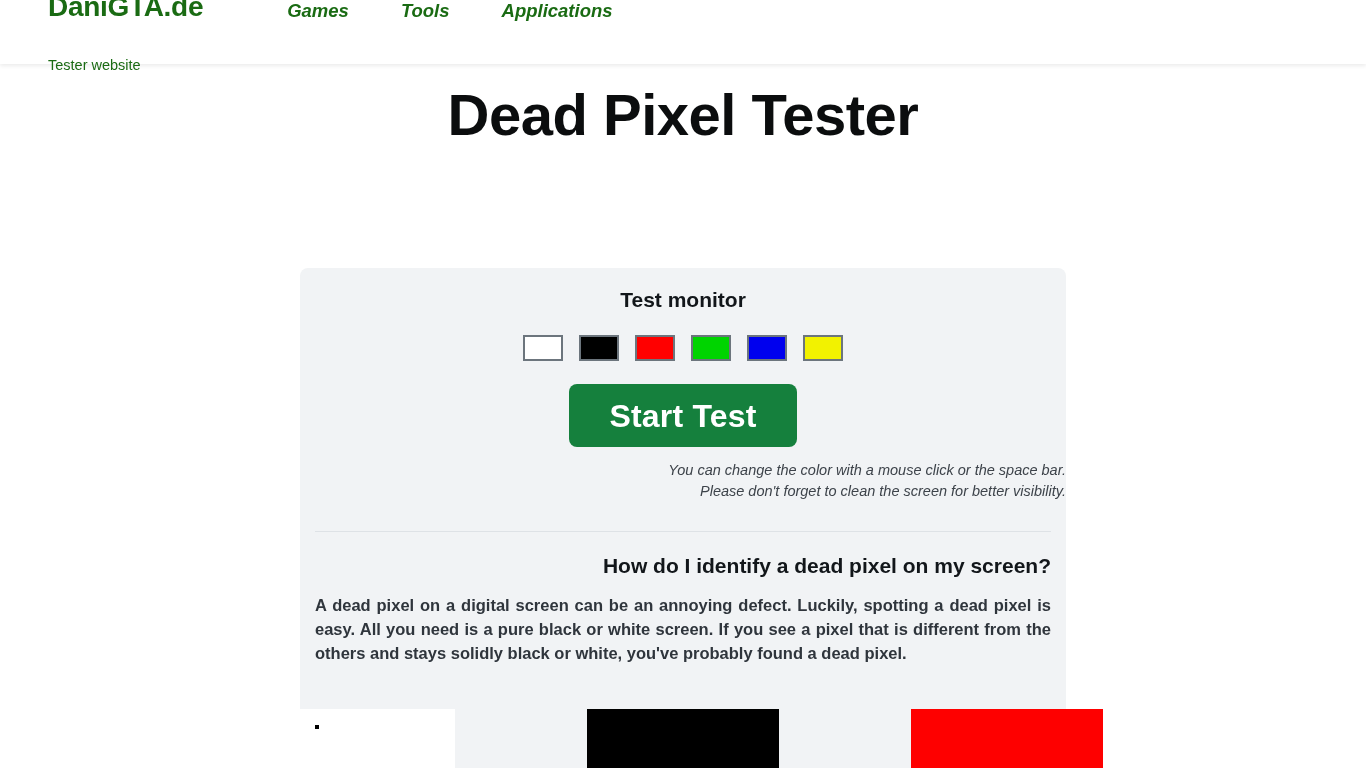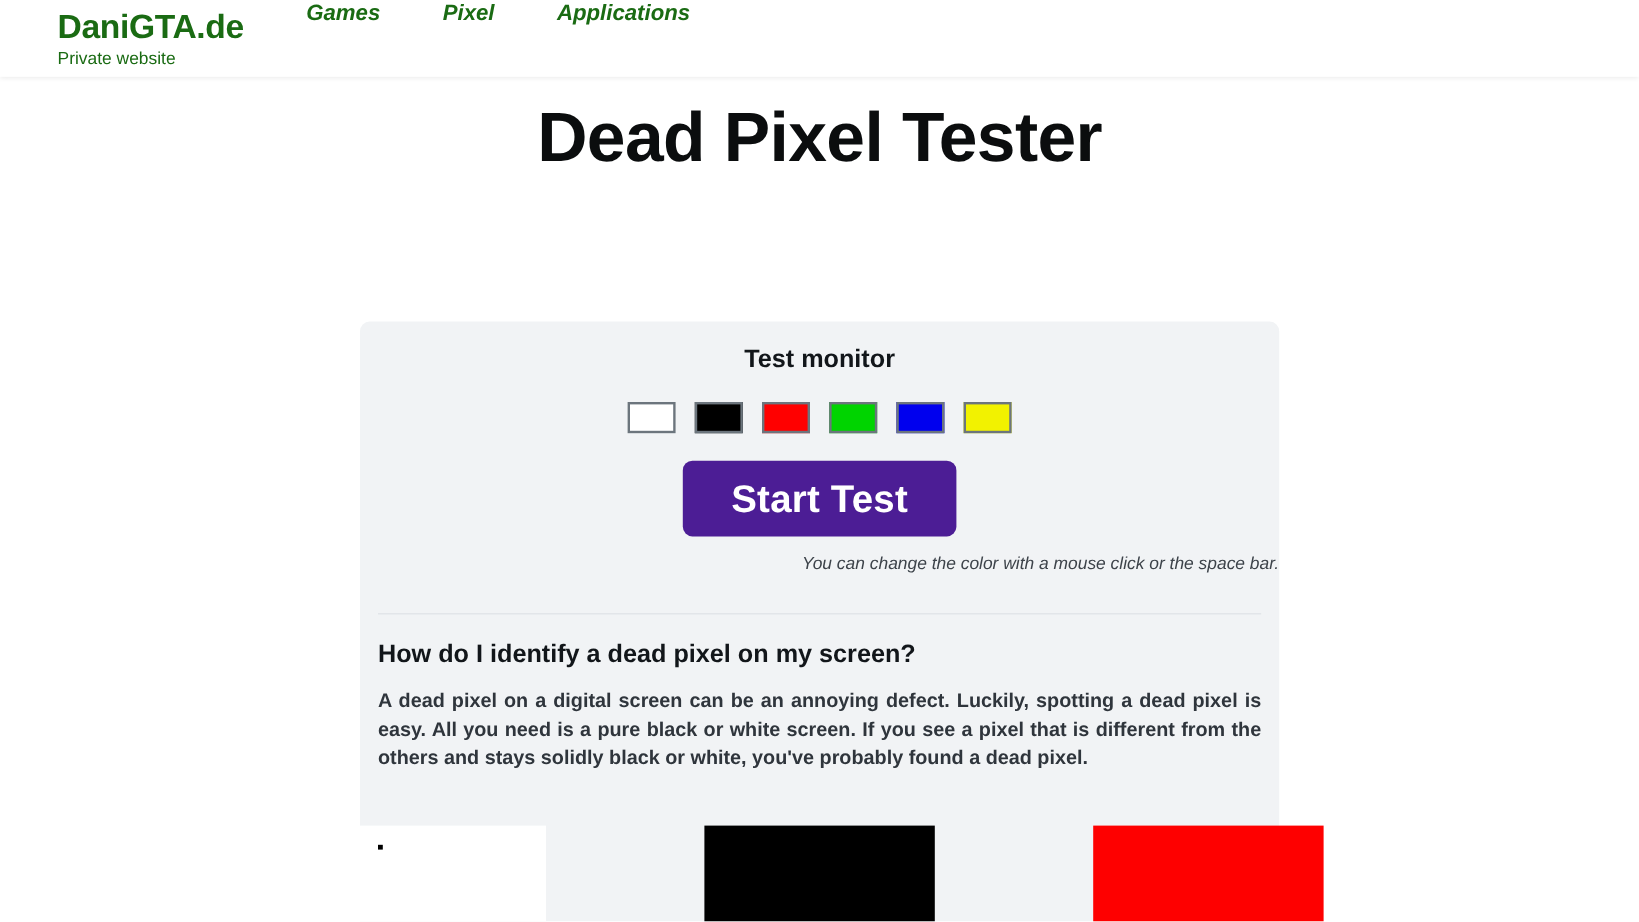--- a/index.html
+++ b/index.html
@@ -1,16 +1,16 @@
 <!DOCTYPE html>
 <html><head>
 <meta charset="utf-8">
 <title>Dead Pixel Tester</title>
 <style>
-  * { box-sizing: border-box; }
+  * { box-sizing: border-box; gap: 32px; }
   html, body {
     margin: 0; padding: 0;
     width: 1366px; height: 768px;
     overflow: hidden;
     background: #ffffff;
     font-family: "Liberation Sans", "DejaVu Sans", sans-serif;
   }
 
   
   .site-header {
@@ -150,20 +150,21 @@
   }
 
   
   .article { padding: 20px 15px 0 15px; }
   .article-heading {
     margin: 0;
     font-size: 21px;
     font-weight: bold;
     color: #12161a;
     line-height: 1.35;
+    text-align: right;
   }
   .article-body {
     margin: 12px 0 0 0;
     font-size: 16.5px;
     line-height: 24px;
     color: #2f353c;
     text-align: justify;
     font-weight: bold;
   }
 
@@ -182,25 +183,25 @@
     overflow: hidden;
   }
   .dead-dot { position: absolute; width: 4px; height: 4px; }
 </style>
 </head>
 <body>
 
 <header class="site-header">
   <a class="brand">
     <span class="brand-title">DaniGTA.de</span>
-    <span class="brand-sub">Private website</span>
+    <span class="brand-sub">Tester website</span>
   </a>
   <nav class="main-nav">
     <a class="nav-link">Games</a>
-    <a class="nav-link">Pixel</a>
+    <a class="nav-link">Tools</a>
     <a class="nav-link">Applications</a>
   </nav>
 </header>
 
 <main class="page">
 
   <h1 class="page-title">Dead Pixel Tester</h1>
 
   <section class="card">
 
@@ -209,25 +210,26 @@
     <div class="swatch-row">
       <button class="swatch" style="background: rgb(255, 255, 255); border-color: rgb(108, 117, 125);"></button>
       <button class="swatch" style="background: rgb(0, 0, 0); border-color: rgb(108, 117, 125);"></button>
       <button class="swatch" style="background: rgb(255, 0, 0); border-color: rgb(108, 117, 125);"></button>
       <button class="swatch" style="background: rgb(0, 212, 0); border-color: rgb(108, 117, 125);"></button>
       <button class="swatch" style="background: rgb(0, 0, 238); border-color: rgb(108, 117, 125);"></button>
       <button class="swatch" style="background: rgb(242, 242, 0); border-color: rgb(108, 117, 125);"></button>
     </div>
 
     <div class="start-wrap">
-      <button class="start-btn" style="background: #4c1d95;">Start Test</button>
+      <button class="start-btn" style="background: #15803d;">Start Test</button>
     </div>
 
     <div class="hints">
       <div>You can change the color with a mouse click or the space bar.</div>
+      <div>Please don't forget to clean the screen for better visibility.</div>
     </div>
 
     <div class="divider"></div>
 
     <div class="article">
       <h3 class="article-heading">How do I identify a dead pixel on my screen?</h3>
       <p class="article-body">A dead pixel on a digital screen can be an annoying defect. Luckily, spotting a dead pixel is easy. All you need is a pure black or white screen. If you see a pixel that is different from the others and stays solidly black or white, you've probably found a dead pixel.</p>
 
       <div class="examples">
 

